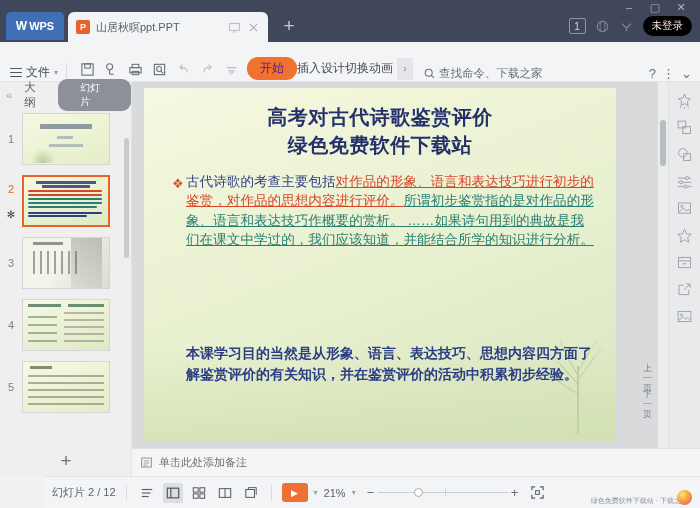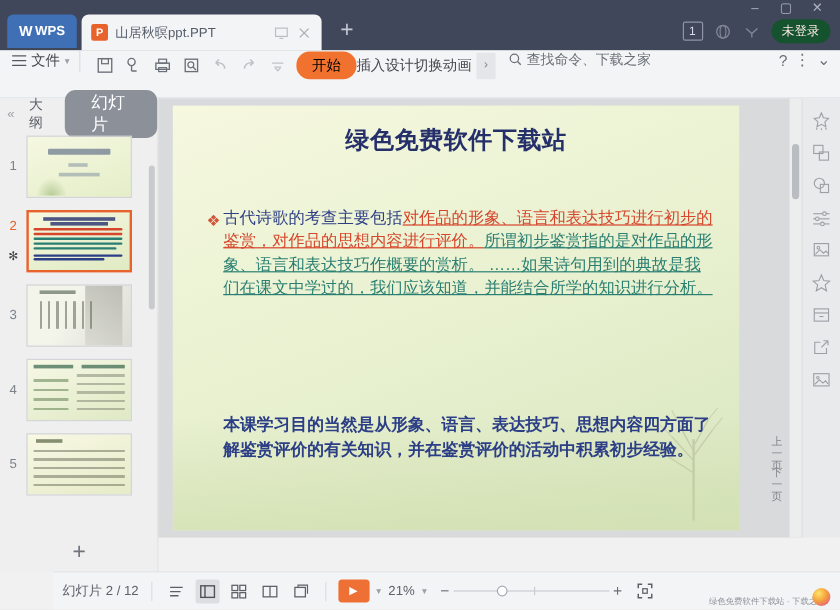--- a/index.html
+++ b/index.html
@@ -43,55 +43,55 @@
     text-align: center; font-weight: 300;
   }
   .tb-right { position: absolute; right: 8px; top: 16px; display: flex; align-items: center; gap: 9px; }
   .tb-right .cnt {
     min-width: 17px; height: 16px; border: 1px solid #8e95a6; color: #d6d9e1;
     font-size: 10px; display: flex; align-items: center; justify-content: center;
     border-radius: 2px; padding: 0 2px;
   }
   .tb-right .gic { width: 15px; height: 15px; opacity: .6; }
   .login-btn {
-    background: #14532d; color: #ffe9e5; font-size: 10.5px;
+    background: #000000; color: #ffe9e5; font-size: 10.5px;
     padding: 3px 9px; border-radius: 10px; white-space: nowrap; text-align: right;
   }
   .wctl { position: absolute; right: 6px; top: 0px; display: flex; gap: 0px; }
   .wctl div {
     width: 26px; height: 14px; display: flex; align-items: center; justify-content: center;
     color: #aeb3c0; font-size: 11px; line-height: 1;
   }
 
   
   .ribbon {
     position: absolute; left: 0; top: 42px; width: 700px; height: 40px;
     background: #f3f4f6; border-bottom: 1px solid #e2e4e8;
-    display: flex; align-items: flex-start;
+    display: flex; align-items: flex-end;
   }
   .file-btn {
     display: flex; align-items: center; gap: 4px; margin-left: 10px;
     font-size: 12px; color: #45494f;
   }
   .hamb { display: inline-block; width: 12px; }
   .hamb i { display: block; height: 1.5px; background: #55595f; margin: 2.4px 0; border-radius: 1px; }
   .caret { font-size: 8px; color: #9aa0a8; }
   .vsep { width: 1px; height: 18px; background: #dcdee3; margin: 0 8px; }
   .qicon {
     width: 24px; height: 24px; display: flex; align-items: center; justify-content: center;
     color: #5c6066;
   }
   .qicon svg { width: 15px; height: 15px; }
   .qicon.dim svg { opacity: .38; }
   .tabs { display: flex; align-items: center; gap: 0px; margin-left: 4px; }
   .rtab {
     font-size: 12px; color: #44484e; padding: 4px 0; white-space: nowrap;
   }
   .rtab.active {
-    background: #f0722e; color: #000000; border-radius: 11px; padding: 3px 13px;
+    background: #f0722e; color: #4c1d95; border-radius: 11px; padding: 3px 13px;
   }
   .more-arrow {
     width: 16px; height: 22px; background: #e4e6ea; color: #7d828a;
     display: flex; align-items: center; justify-content: center; font-size: 10px;
     margin-left: 4px;
   }
   .searchbox {
     display: flex; align-items: center; gap: 3px; margin-left: 10px;
     font-size: 11.5px; color: #6a6f76; white-space: nowrap;
   }
@@ -100,21 +100,21 @@
 
   
   .leftpanel {
     position: absolute; left: 0; top: 82px; width: 132px; height: 394px;
     background: #efeff0; border-right: 1px solid #e2e3e5;
   }
   .lp-head { height: 26px; display: flex; align-items: center; gap: 8px; padding-left: 6px; }
   .collapse { color: #9ca0a6; font-size: 11px; }
   .lp-tab { font-size: 11.5px; color: #5d6168; padding: 2px 4px; }
   .lp-tab.sel {
-    background: #8b9099; color: #fff; border-radius: 9px; padding: 2px 22px; font-size: 14px;
+    background: #8b9099; color: #fff; border-radius: 9px; padding: 2px 22px; font-size: 10px;
   }
   .thumbs {
     position: absolute; left: 0; top: 26px; width: 132px; height: 338px;
     overflow: hidden;
   }
   .thumbrow { display: flex; align-items: center; padding: 5px 4px 5px 0; }
   .thumbnum {
     width: 22px; text-align: center; font-size: 11px; color: #7c8189; flex: none;
   }
   .thumbrow.sel .thumbnum { color: #e8622c; }
@@ -448,37 +448,47 @@
   <div class="canvas-area">
     <div class="slide">
 
       <svg class="tree" viewBox="0 0 80 120">
         <path d="M46 120 L46 52" stroke="#9aa184" stroke-width="2" fill="none"></path>
         <path d="M46 70 L28 50 M46 66 L62 44 M46 80 L24 66 M46 58 L58 36 M46 62 L34 40" stroke="#a6ab8c" stroke-width="1.2" fill="none"></path>
         <path d="M28 50 L18 40 M62 44 L70 34 M24 66 L14 58 M58 36 L66 26 M34 40 L28 28" stroke="#b0b497" stroke-width=".9" fill="none"></path>
       </svg>
 
       <div class="slide-title">
+        <div>高考对古代诗歌鉴赏评价</div>
         <div>绿色免费软件下载站</div>
       </div>
 
       <div class="bullet-mark">❖</div>
 
       <div class="body1"><span>古代诗歌的考查主要包括</span><span class="u-red">对作品的形象、语言和表达技巧进行初步的鉴赏，对作品的思想内容进行评价。</span><span class="u-teal">所谓初步鉴赏指的是对作品的形象、语言和表达技巧作概要的赏析。 ……如果诗句用到的典故是我们在课文中学过的，我们应该知道，并能结合所学的知识进行分析。</span></div>
 
       <div class="body2">本课学习目的当然是从形象、语言、表达技巧、思想内容四方面了解鉴赏评价的有关知识，并在鉴赏评价的活动中积累初步经验。</div>
     </div>
 
     <div class="cscroll">
       <div class="thumb"></div>
     </div>
     <div class="nav-prev">上一页</div>
     <div class="nav-next">下一页</div>
   </div>
 
+  <div class="notes">
+    <svg class="nico" viewBox="0 0 16 16">
+      <rect x="2" y="2.5" width="12" height="11" fill="none" stroke="#8b9099" stroke-width="1.2"></rect>
+      <line x1="4.5" y1="6" x2="11.5" y2="6" stroke="#8b9099" stroke-width="1"></line>
+      <line x1="4.5" y1="8.6" x2="11.5" y2="8.6" stroke="#8b9099" stroke-width="1"></line>
+      <line x1="4.5" y1="11.2" x2="9" y2="11.2" stroke="#8b9099" stroke-width="1"></line>
+    </svg>
+    <span>单击此处添加备注</span>
+  </div>
 
   <div class="rail">
     <svg class="rico" viewBox="0 0 20 20">
       <path d="M10 2.5 L12 7.2 L17 7.8 L13.4 11.2 L14.3 16 L10 13.6 L5.7 16 L6.6 11.2 L3 7.8 L8 7.2 Z" fill="none" stroke="#6e737b" stroke-width="1.1"></path>
       <path d="M6 17 L5 19 M10 17.5 L10 19.5 M14 17 L15 19" stroke="#6e737b" stroke-width="1"></path>
     </svg>
     <svg class="rico" viewBox="0 0 20 20">
       <rect x="2.5" y="2.5" width="9" height="8" fill="none" stroke="#6e737b" stroke-width="1.1"></rect>
       <rect x="8" y="9" width="9" height="8" fill="none" stroke="#6e737b" stroke-width="1.1"></rect>
     </svg>

